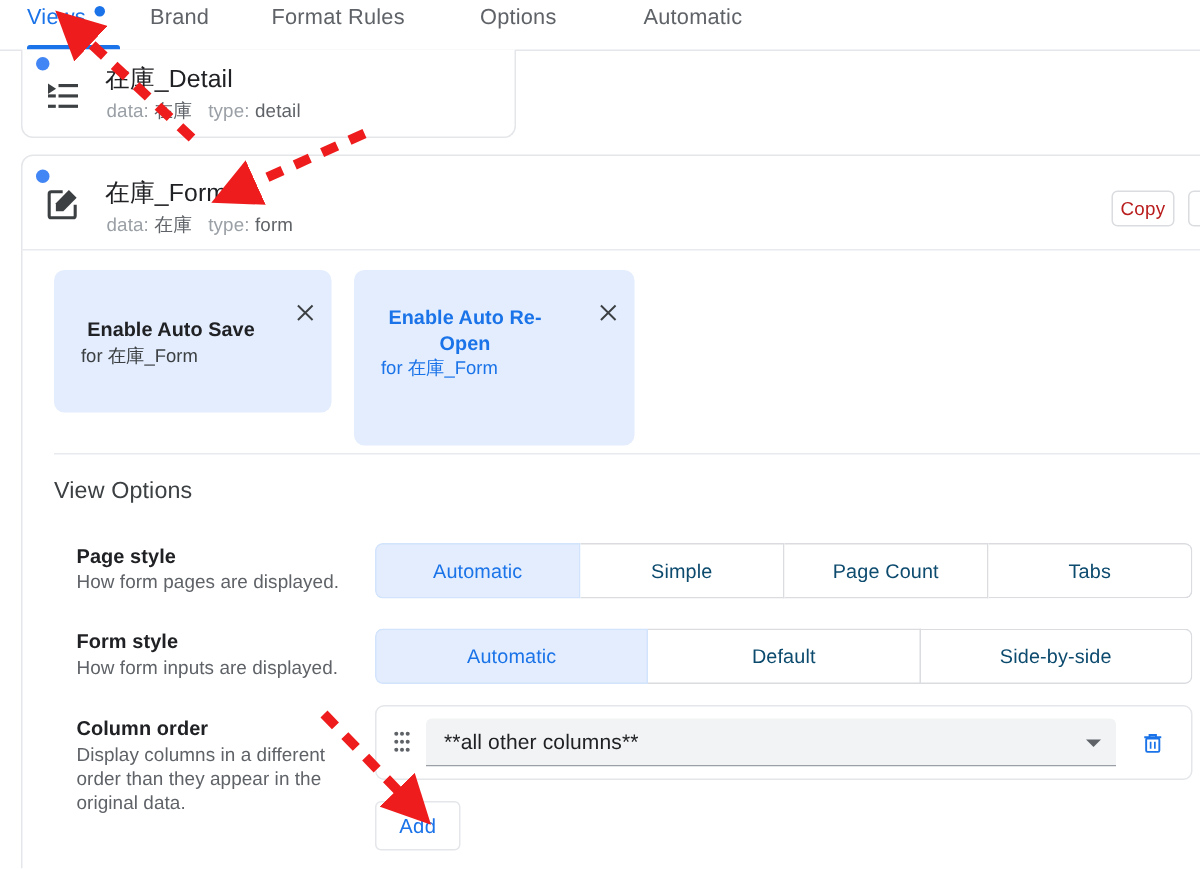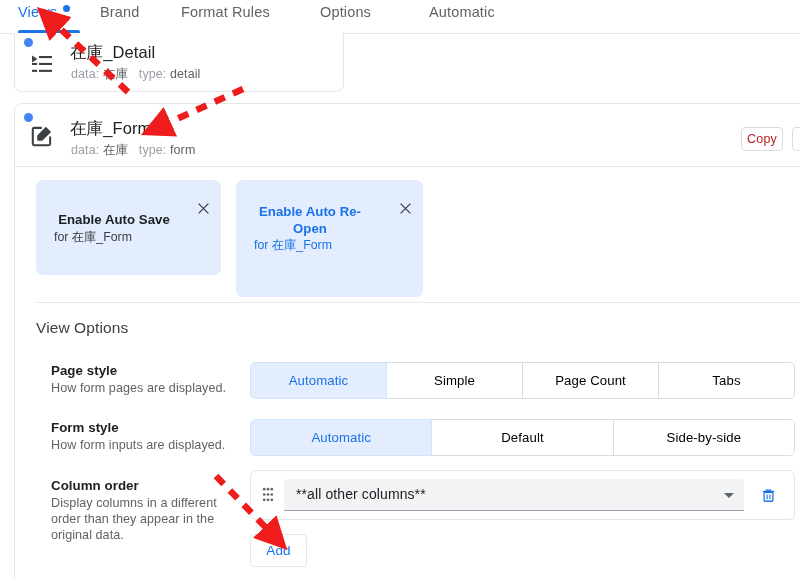--- a/index.html
+++ b/index.html
@@ -189,21 +189,21 @@
     border-radius: 5px;
     overflow: hidden;
     box-sizing: border-box;
   }
   .seg .segbtn {
     flex: 1;
     display: flex;
     align-items: center;
     justify-content: center;
     font-size: 13.2px;
-    color: #000000;
+    color: #0c4a6e;
     background: #fff;
     border: 1px solid #dadce0;
     border-left: none;
     box-sizing: border-box;
     cursor: pointer;
     letter-spacing: .1px;
   }
   .seg .segbtn:first-child {
     border-left: 1px solid #dadce0;
     border-radius: 5px 0 0 5px;

